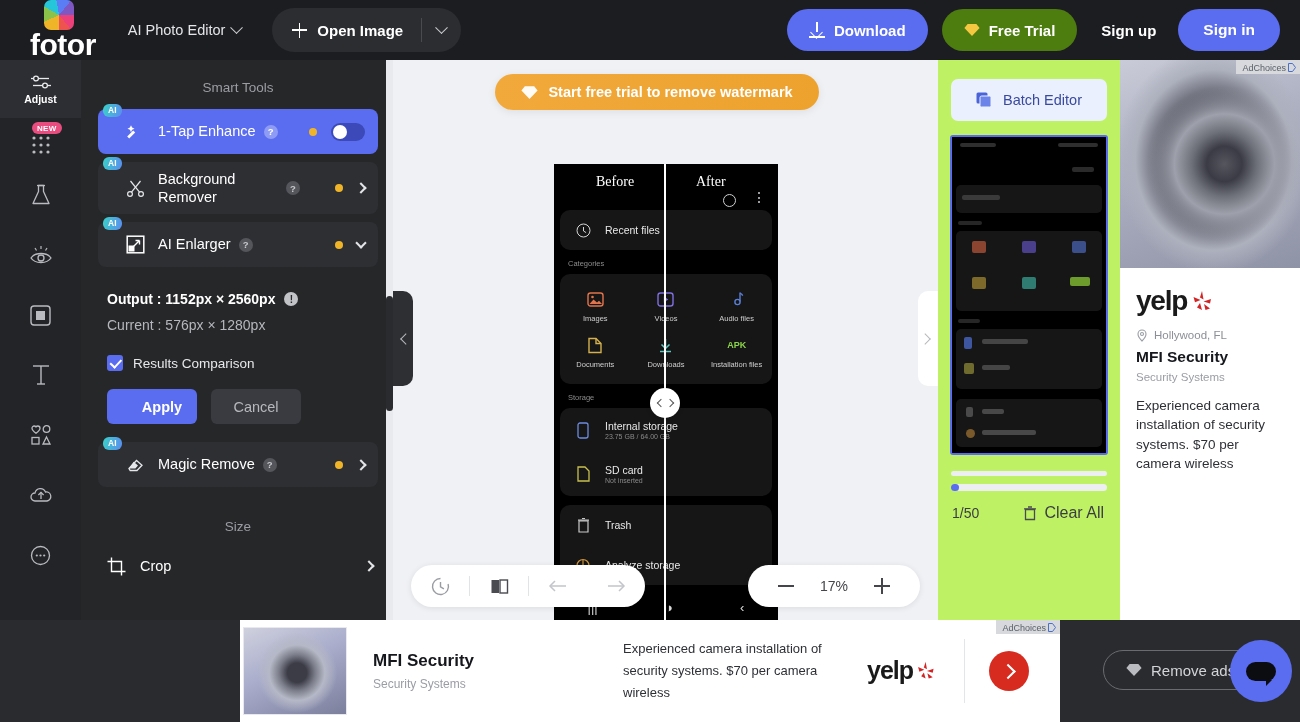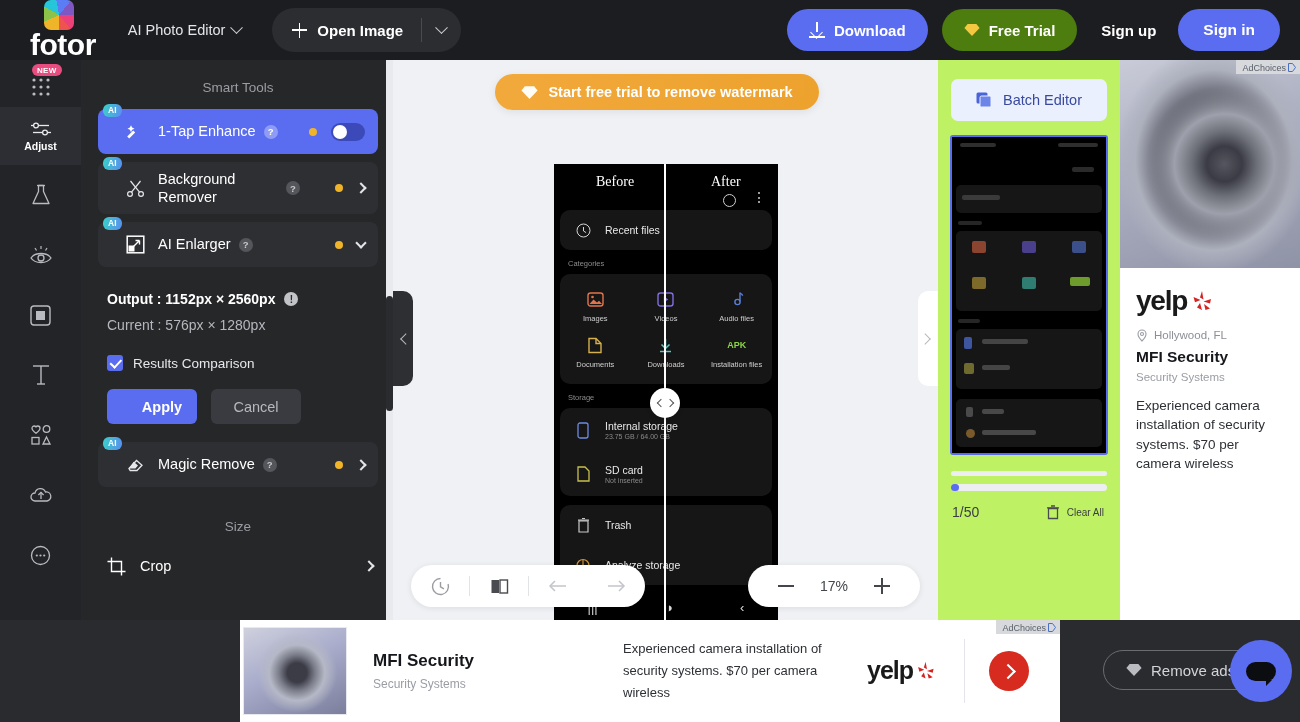--- a/index.html
+++ b/index.html
@@ -198,21 +198,21 @@
   .phone {
     position: absolute; left: 161px; top: 104px; width: 224px; height: 456px;
     background: #000; overflow: hidden;
   }
   .ph-header { position: relative; height: 46px; }
   .ph-before, .ph-after {
     position: absolute; top: 10px; color: #fff; font-size: 14px;
     font-family: "Liberation Serif", serif;
   }
   .ph-before { left: 42px; }
-  .ph-after { left: 157px; }
+  .ph-after { left: 142px; }
   .ph-search { position: absolute; right: 42px; top: 30px; width: 13px; height: 13px;
     border: 1.2px solid #cfd0d2; border-radius: 50%; }
   .ph-dots { position: absolute; right: 18px; top: 28px; }
   .ph-dots i { display:block; width:2px; height:2px; background:#cfd0d2; margin-bottom:2.5px; border-radius:50%; }
   .ph-card { background: #161616; border-radius: 10px; margin: 0 6px; }
   .ph-row { display: flex; align-items: center; height: 40px; padding-left: 12px; }
   .ph-row .ic { width: 22px; flex:none; display:flex; align-items:center; justify-content:center;}
   .ph-row .tx { color: #e8e8e8; font-size: 10.5px; margin-left: 11px; }
   .ph-row .tx small { display:block; color:#8a8a8a; font-size:7px; margin-top:1px;}
   .ph-sec { color: #8d8d8d; font-size: 7.5px; padding: 9px 0 6px 14px; }
@@ -275,21 +275,21 @@
   .batch-thumb {
     margin: 14px auto 0; width: 158px; height: 320px; background: #000;
     border: 2px solid #5a6df0; border-radius: 3px; overflow: hidden; position: relative;
     cursor: pointer;
   }
   .batch-scroll-a { margin: 16px 13px 0; height: 5px; background: #eceef2; border-radius: 3px;}
   .batch-scroll-b { margin: 8px 13px 0; height: 7px; background: #eceef2; border-radius: 4px; position: relative;}
   .batch-scroll-b i { position:absolute; left:0; top:0; width:8px; height:7px; background:#5a6df0; border-radius:4px;}
   .batch-foot { display: flex; align-items: center; justify-content: space-between; padding: 13px 16px 0 14px;}
   .batch-count { color: #3c3d42; font-size: 14px; }
-  .clear-all { display:flex; align-items:center; gap:7px; color:#3c3d42; font-size:10px; cursor:pointer;}
+  .clear-all { display:flex; align-items:center; gap:7px; color:#3c3d42; font-size:16px; cursor:pointer;}
 
   
   .ad-side {
     position: absolute; left: 1120px; top: 60px; width: 180px; height: 560px;
     background: #fff; overflow: hidden;
   }
   .adchoices {
     position: absolute; right: 0; top: 0; height: 14px; background: #d7d9dd;
     color: #5a6069; font-size: 9px; padding: 1px 4px 0 6px; display: flex; align-items: center; gap: 2px;
     z-index: 3; cursor: pointer;
@@ -392,48 +392,48 @@
       <div class="btn-signup">
         <span>Sign up</span>
       </div>
       <div class="btn-signin">
         <span>Sign in</span>
       </div>
     </div>
   </div>
 
   <div class="rail">
+
+    <div class="rail-item active">
+      <svg width="22" height="16" viewBox="0 0 22 16">
+        <g stroke="#e8e9ec" stroke-width="1.3" fill="none">
+          <line x1="1" y1="4.5" x2="19" y2="4.5"></line>
+            <line x1="3" y1="11.5" x2="21" y2="11.5"></line>
+        </g>
+        <circle cx="6" cy="4.5" r="2.4" fill="#262729" stroke="#e8e9ec" stroke-width="1.3"></circle>
+        <circle cx="15" cy="11.5" r="2.4" fill="#262729" stroke="#e8e9ec" stroke-width="1.3"></circle>
+      </svg>
+      <div class="rail-label">Adjust</div>
+    </div>
 
     <div class="rail-item first">
       <div class="new-badge">NEW</div>
       <svg width="20" height="20" viewBox="0 0 20 20">
         <g fill="#b9bbc0">
           <circle cx="3" cy="3" r="1.6"></circle>
             <circle cx="10" cy="3" r="1.6"></circle>
             <circle cx="17" cy="3" r="1.6"></circle>
           <circle cx="3" cy="10" r="1.6"></circle>
             <circle cx="10" cy="10" r="1.6"></circle>
             <circle cx="17" cy="10" r="1.6"></circle>
           <circle cx="3" cy="17" r="1.6"></circle>
             <circle cx="10" cy="17" r="1.6"></circle>
             <circle cx="17" cy="17" r="1.6"></circle>
         </g>
       </svg>
-    </div>
-
-    <div class="rail-item active">
-      <svg width="22" height="16" viewBox="0 0 22 16">
-        <g stroke="#e8e9ec" stroke-width="1.3" fill="none">
-          <line x1="1" y1="4.5" x2="19" y2="4.5"></line>
-            <line x1="3" y1="11.5" x2="21" y2="11.5"></line>
-        </g>
-        <circle cx="6" cy="4.5" r="2.4" fill="#262729" stroke="#e8e9ec" stroke-width="1.3"></circle>
-        <circle cx="15" cy="11.5" r="2.4" fill="#262729" stroke="#e8e9ec" stroke-width="1.3"></circle>
-      </svg>
-      <div class="rail-label">Adjust</div>
     </div>
 
     <div class="rail-item">
       <svg width="20" height="22" viewBox="0 0 20 22">
         <path d="M7.5 1.5v6L2 19.5h16L12.5 7.5v-6z" fill="none" stroke="#b9bbc0" stroke-width="1.3" stroke-linejoin="round"></path>
         <line x1="6" y1="1.5" x2="14" y2="1.5" stroke="#b9bbc0" stroke-width="1.3"></line>
       </svg>
     </div>
 
     <div class="rail-item">

